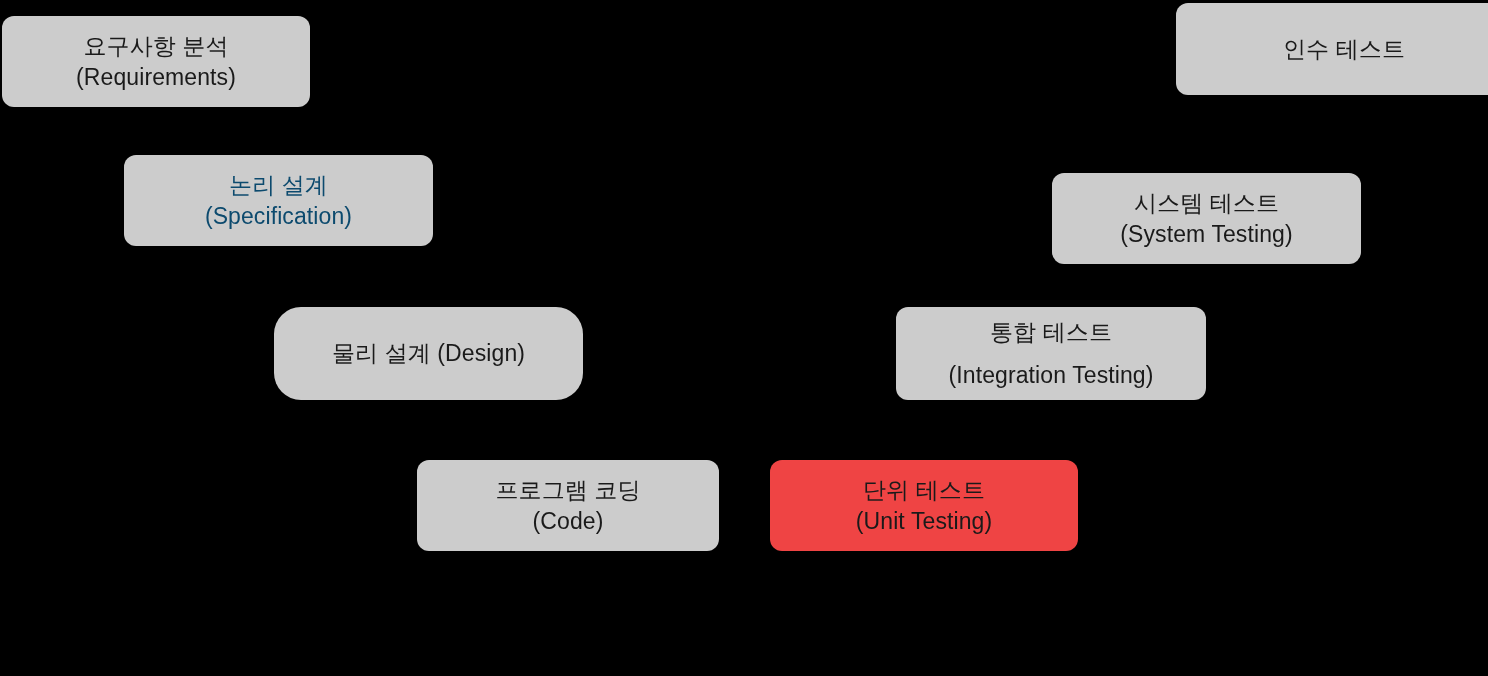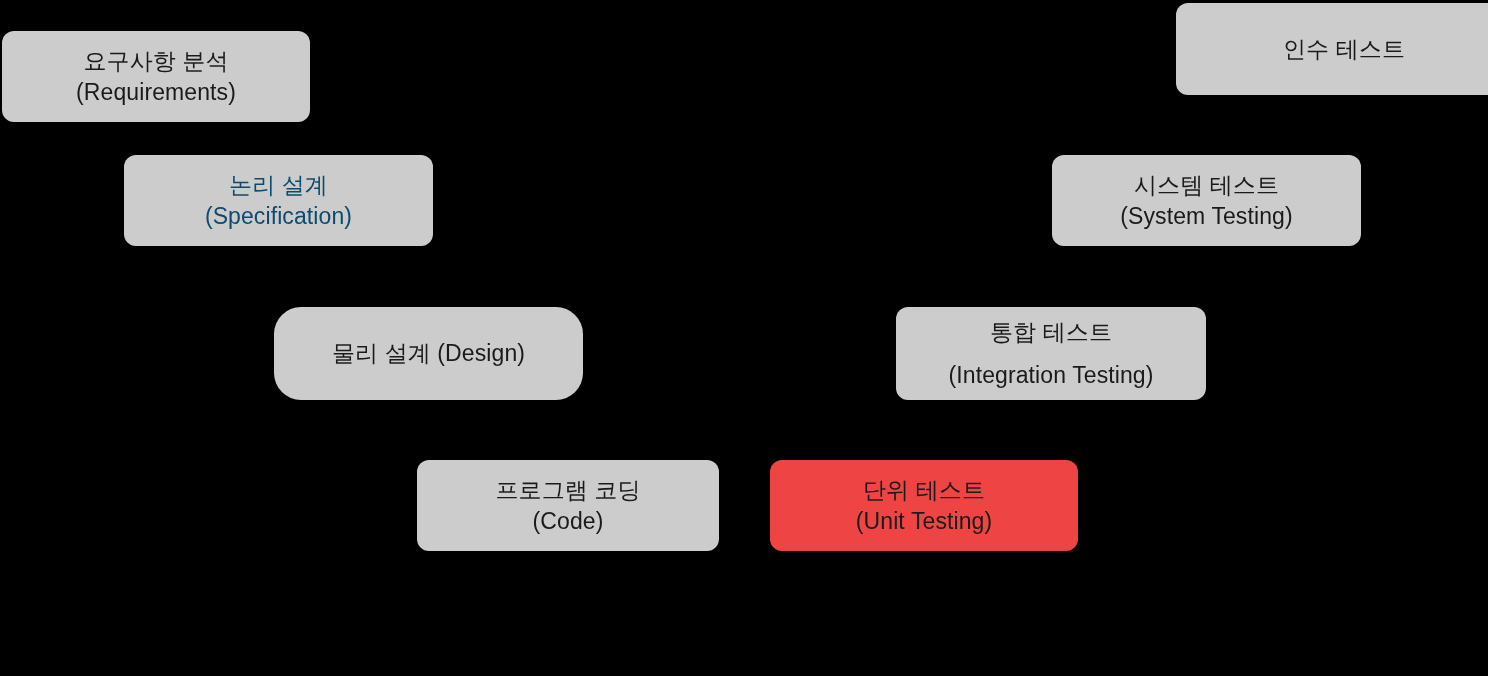--- a/index.html
+++ b/index.html
@@ -37,21 +37,21 @@
   }
   .node-line {
     display: block;
     white-space: nowrap;
   }
 </style>
 </head>
 <body>
 
 <div id="diagram-canvas" style="width: 1488px; height: 676px; background: rgb(0, 0, 0);">
-    <div class="node-box" style="left: 2px; top: 31px; width: 308px; height: 91px; background: rgb(204, 204, 204); color: rgb(26, 26, 26);">
+    <div class="node-box" style="left: 2px; top: 16px; width: 308px; height: 91px; background: rgb(204, 204, 204); color: rgb(26, 26, 26);">
       <span class="node-line">요구사항 분석</span>
       <span class="node-line">(Requirements)</span>
     </div>
     <div class="node-box" style="left: 124px; top: 155px; width: 309px; height: 91px; background: rgb(204, 204, 204); color: #0c4a6e;">
       <span class="node-line">논리 설계</span>
       <span class="node-line">(Specification)</span>
     </div>
     <div class="node-box" style="left: 274px; top: 307px; width: 309px; height: 93px; background: rgb(204, 204, 204); color: rgb(26, 26, 26); border-radius: 27px;">
       <span class="node-line">물리 설계 (Design)</span>
     </div>
@@ -60,20 +60,20 @@
       <span class="node-line">(Code)</span>
     </div>
     <div class="node-box" style="left: 770px; top: 460px; width: 308px; height: 91px; background: #ef4444; color: rgb(26, 26, 26);">
       <span class="node-line">단위 테스트</span>
       <span class="node-line">(Unit Testing)</span>
     </div>
     <div class="node-box" style="left: 896px; top: 307px; width: 310px; height: 93px; background: rgb(204, 204, 204); color: rgb(26, 26, 26); gap: 12px;">
       <span class="node-line">통합 테스트</span>
       <span class="node-line">(Integration Testing)</span>
     </div>
-    <div class="node-box" style="left: 1052px; top: 155px; width: 309px; height: 91px; background: rgb(204, 204, 204); color: rgb(26, 26, 26);">
+    <div class="node-box" style="left: 1052px; top: 173px; width: 309px; height: 91px; background: rgb(204, 204, 204); color: rgb(26, 26, 26);">
       <span class="node-line">시스템 테스트</span>
       <span class="node-line">(System Testing)</span>
     </div>
     <div class="node-box" style="left: 1176px; top: 3px; width: 336px; height: 92px; background: rgb(204, 204, 204); color: rgb(26, 26, 26); gap: 44px;">
       <span class="node-line">인수 테스트</span>
     </div>
   </div>
 
 </body></html>

